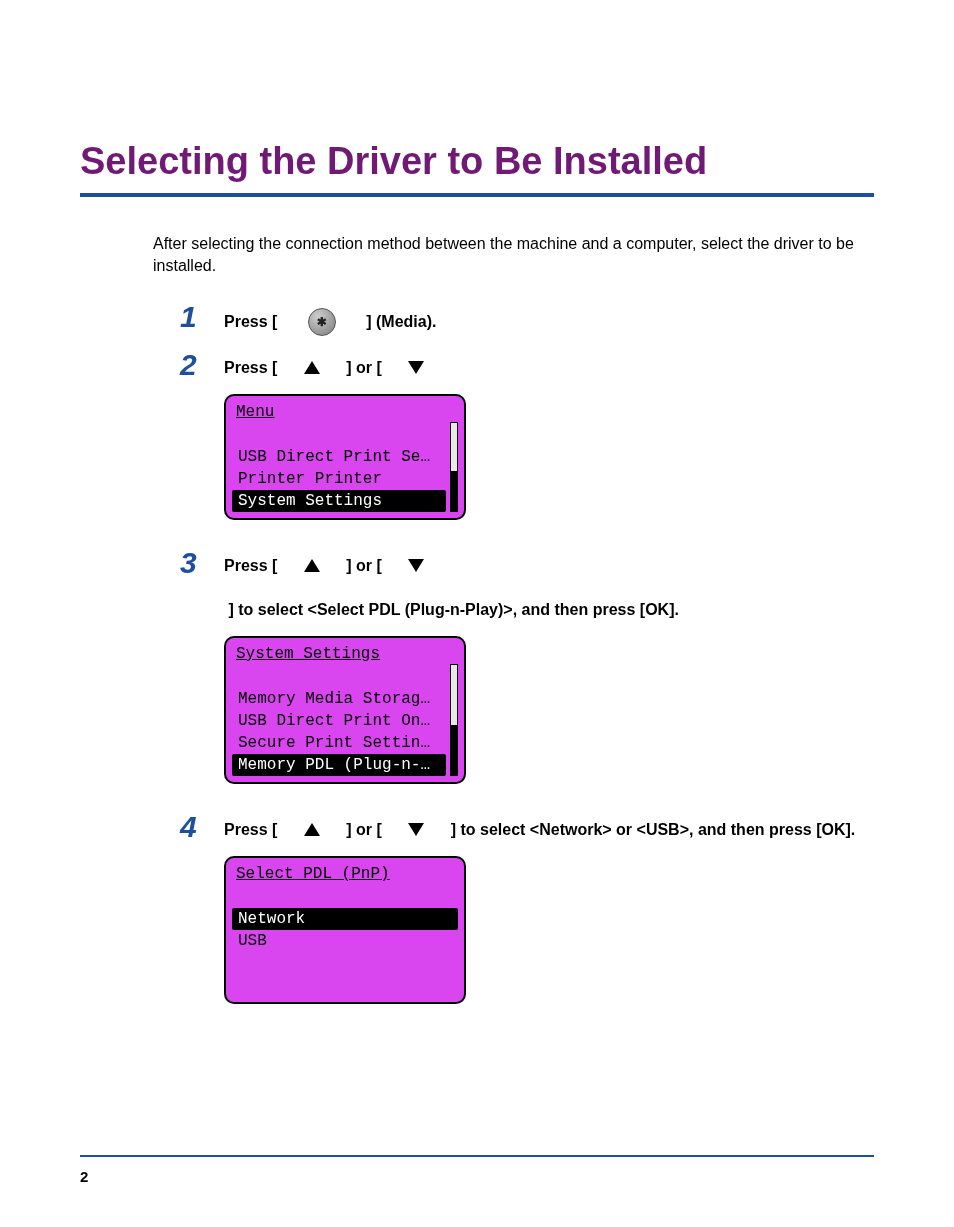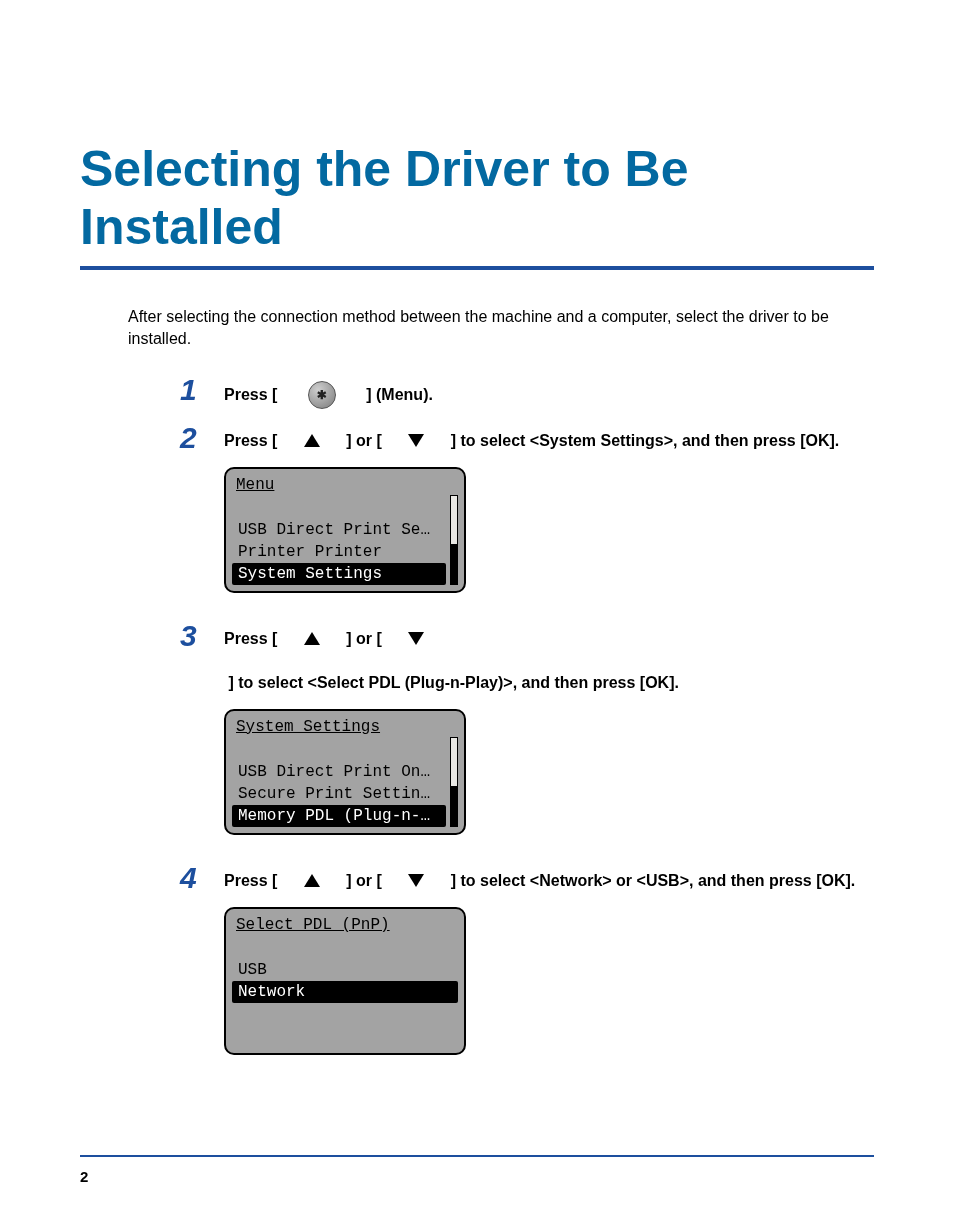--- a/index.html
+++ b/index.html
@@ -11,32 +11,32 @@
     width: 954px;
   }
   .page {
     width: 954px;
     height: 1227px;
     position: relative;
     box-sizing: border-box;
     padding: 140px 80px 60px 80px;
   }
   h1.title {
-    font-size: 50px;
-    font-weight: 700;
-    color: #0369a1;
+    font-size: 38px;
+    font-weight: 700;
+    color: #701a75;
     margin: 0 0 10px 0;
   }
   .title-rule {
     height: 4px;
     background: #1d4f9e;
     margin-bottom: 36px;
   }
   .intro {
-    margin-left: 48px;
+    margin-left: 73px;
     font-size: 16px;
     line-height: 1.4;
     margin-bottom: 24px;
   }
   .step-row {
     display: flex;
     align-items: flex-start;
     margin-left: 100px;
     margin-bottom: 14px;
   }
@@ -98,21 +98,21 @@
     position: absolute;
   }
   .lcd {
     margin-left: 144px;
     margin-top: 10px;
     margin-bottom: 28px;
     width: 226px;
     border: 2px solid #000;
     border-radius: 10px;
     padding: 6px 6px 6px 6px;
-    background: #a3a3a3;
+    background: #d946ef;
     font-family: "Andale Mono", "Courier New", monospace;
     font-size: 16px;
     line-height: 1.25;
     position: relative;
   }
   .lcd .lcd-title {
     text-decoration: underline;
     padding: 0 4px;
     display: inline-block;
   }
@@ -174,32 +174,31 @@
   <h1 class="title">Selecting the Driver to Be Installed</h1>
   <div class="title-rule"></div>
 
   <p class="intro">After selecting the connection method between the machine and a computer, select the driver to be installed.</p>
 
   <div class="step-row">
     <div class="step-num">1</div>
     <div class="step-text">
       <span class="seg">Press [ </span>
       <span class="icon-menu"></span>
-      <span class="seg"> ] (Menu).</span>
+      <span class="seg"> ] (Media).</span>
     </div>
   </div>
 
   <div class="step-row">
     <div class="step-num">2</div>
     <div class="step-text">
       <span class="seg">Press [ </span>
       <span class="icon-up"></span>
       <span class="seg"> ] or [ </span>
       <span class="icon-down"></span>
-      <span class="seg"> ] to select &lt;System Settings&gt;, and then press [OK].</span>
     </div>
   </div>
   <div class="lcd">
     <div class="lcd-title">Menu</div>
     <div class="lcd-body">
       <div class="lcd-items">
         <div class="lcd-item">USB Direct Print Se…</div>
         <div class="lcd-item">Printer Printer</div>
         <div class="lcd-item sel">System Settings</div>
       </div>
@@ -218,20 +217,21 @@
       <span class="icon-up"></span>
       <span class="seg"> ] or [ </span>
       <span class="icon-down"></span>
       <span class="seg"> ] to select &lt;Select PDL (Plug-n-Play)&gt;, and then press [OK].</span>
     </div>
   </div>
   <div class="lcd">
     <div class="lcd-title">System Settings</div>
     <div class="lcd-body">
       <div class="lcd-items">
+        <div class="lcd-item">Memory Media Storag…</div>
         <div class="lcd-item">USB Direct Print On…</div>
         <div class="lcd-item">Secure Print Settin…</div>
         <div class="lcd-item sel">Memory PDL (Plug-n-…</div>
       </div>
       <div class="lcd-scroll">
         <div class="track">
             <div class="thumb" style="top:55%;height:45%;"></div>
           </div>
       </div>
     </div>
@@ -244,22 +244,22 @@
       <span class="icon-up"></span>
       <span class="seg"> ] or [ </span>
       <span class="icon-down"></span>
       <span class="seg"> ] to select &lt;Network&gt; or &lt;USB&gt;, and then press [OK].</span>
     </div>
   </div>
   <div class="lcd">
     <div class="lcd-title">Select PDL (PnP)</div>
     <div class="lcd-body">
       <div class="lcd-items">
+        <div class="lcd-item sel">Network</div>
         <div class="lcd-item">USB</div>
-        <div class="lcd-item sel">Network</div>
         <div class="lcd-item">&nbsp;</div>
         <div class="lcd-item">&nbsp;</div>
       </div>
     </div>
   </div>
 
   <div class="footer-rule"></div>
   <div class="page-number">2</div>
 </div>
 

